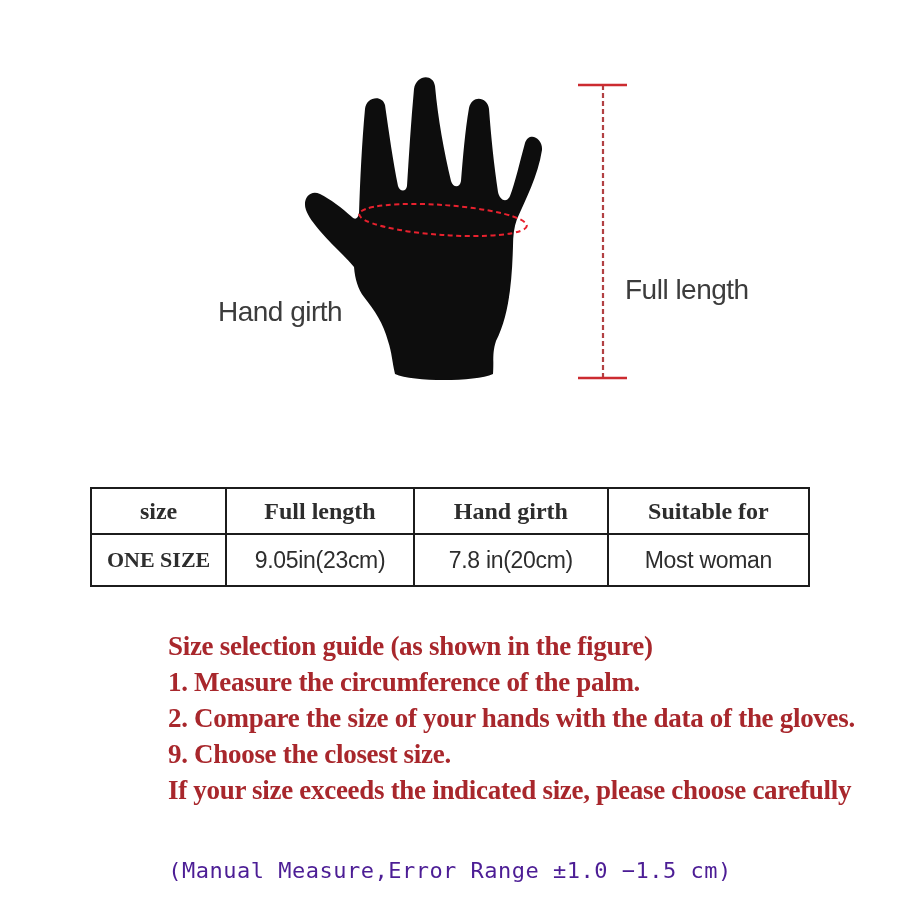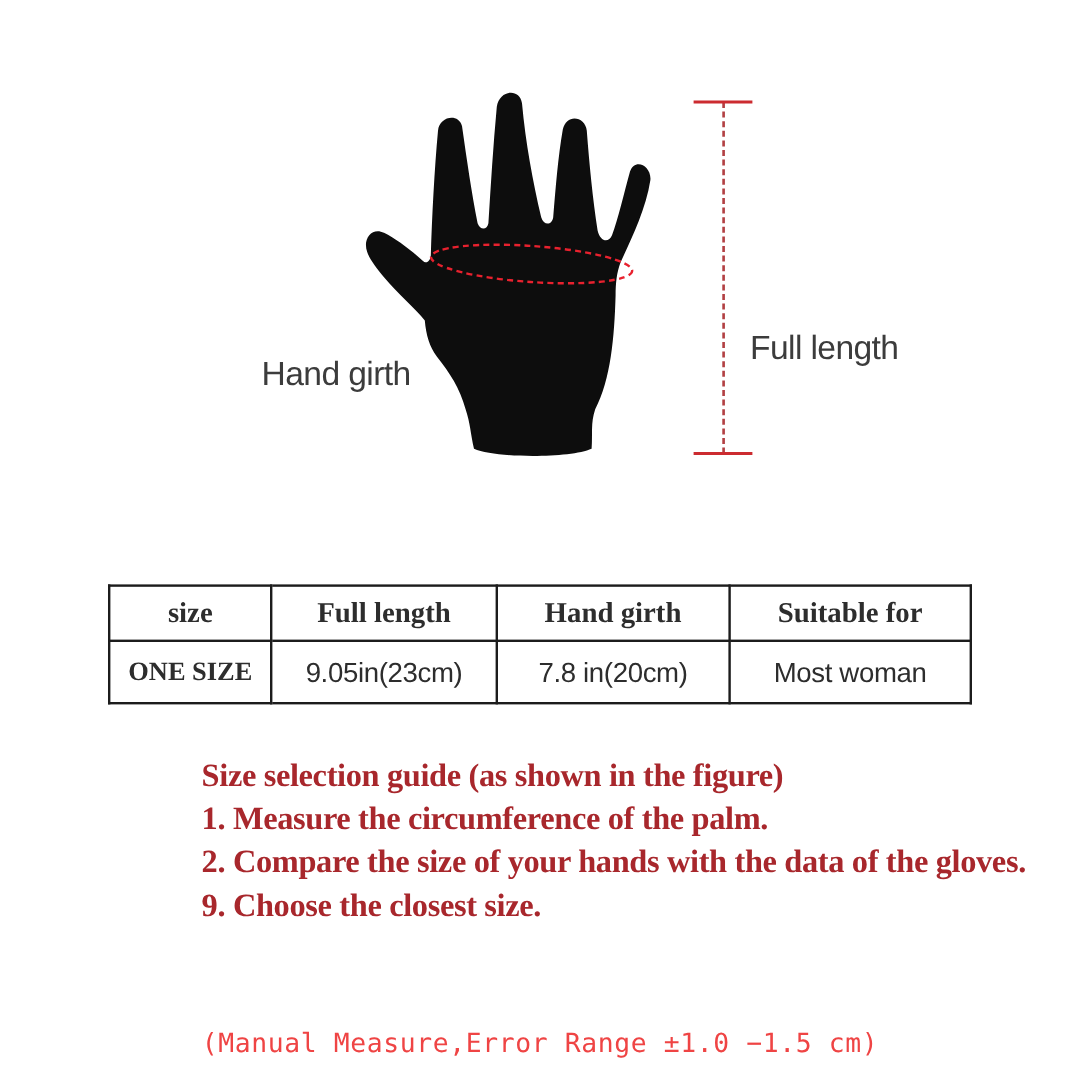--- a/index.html
+++ b/index.html
@@ -57,21 +57,21 @@
     color: #a8272c;
     white-space: nowrap;
   }
 
   
   .footnote {
     position: absolute; left: 0; top: 822px; width: 900px;
     text-align: center;
     font-family: "DejaVu Sans Mono", monospace;
     font-size: 22px;
-    color: #ef4444;
+    color: #4c1d95;
     letter-spacing: 0.5px;
     white-space: nowrap;
   }
 </style>
 </head>
 <body>
 
 <div class="canvas">
 
   <svg class="hand-svg" viewBox="0 0 300 330" aria-hidden="true">
@@ -132,17 +132,18 @@
         <td class="col-4">Most woman</td>
       </tr>
     </tbody>
   </table>
 
   <div class="guide-block">
     <div class="guide-line">Size selection guide (as shown in the figure)</div>
     <div class="guide-line">1. Measure the circumference of the palm.</div>
     <div class="guide-line">2. Compare the size of your hands with the data of the gloves.</div>
     <div class="guide-line">9. Choose the closest size.</div>
+    <div class="guide-line">If your size exceeds the indicated size, please choose carefully</div>
   </div>
 
   <div class="footnote">(Manual Measure,Error Range ±1.0 −1.5 cm)</div>
 
 </div>
 
 </body></html>

